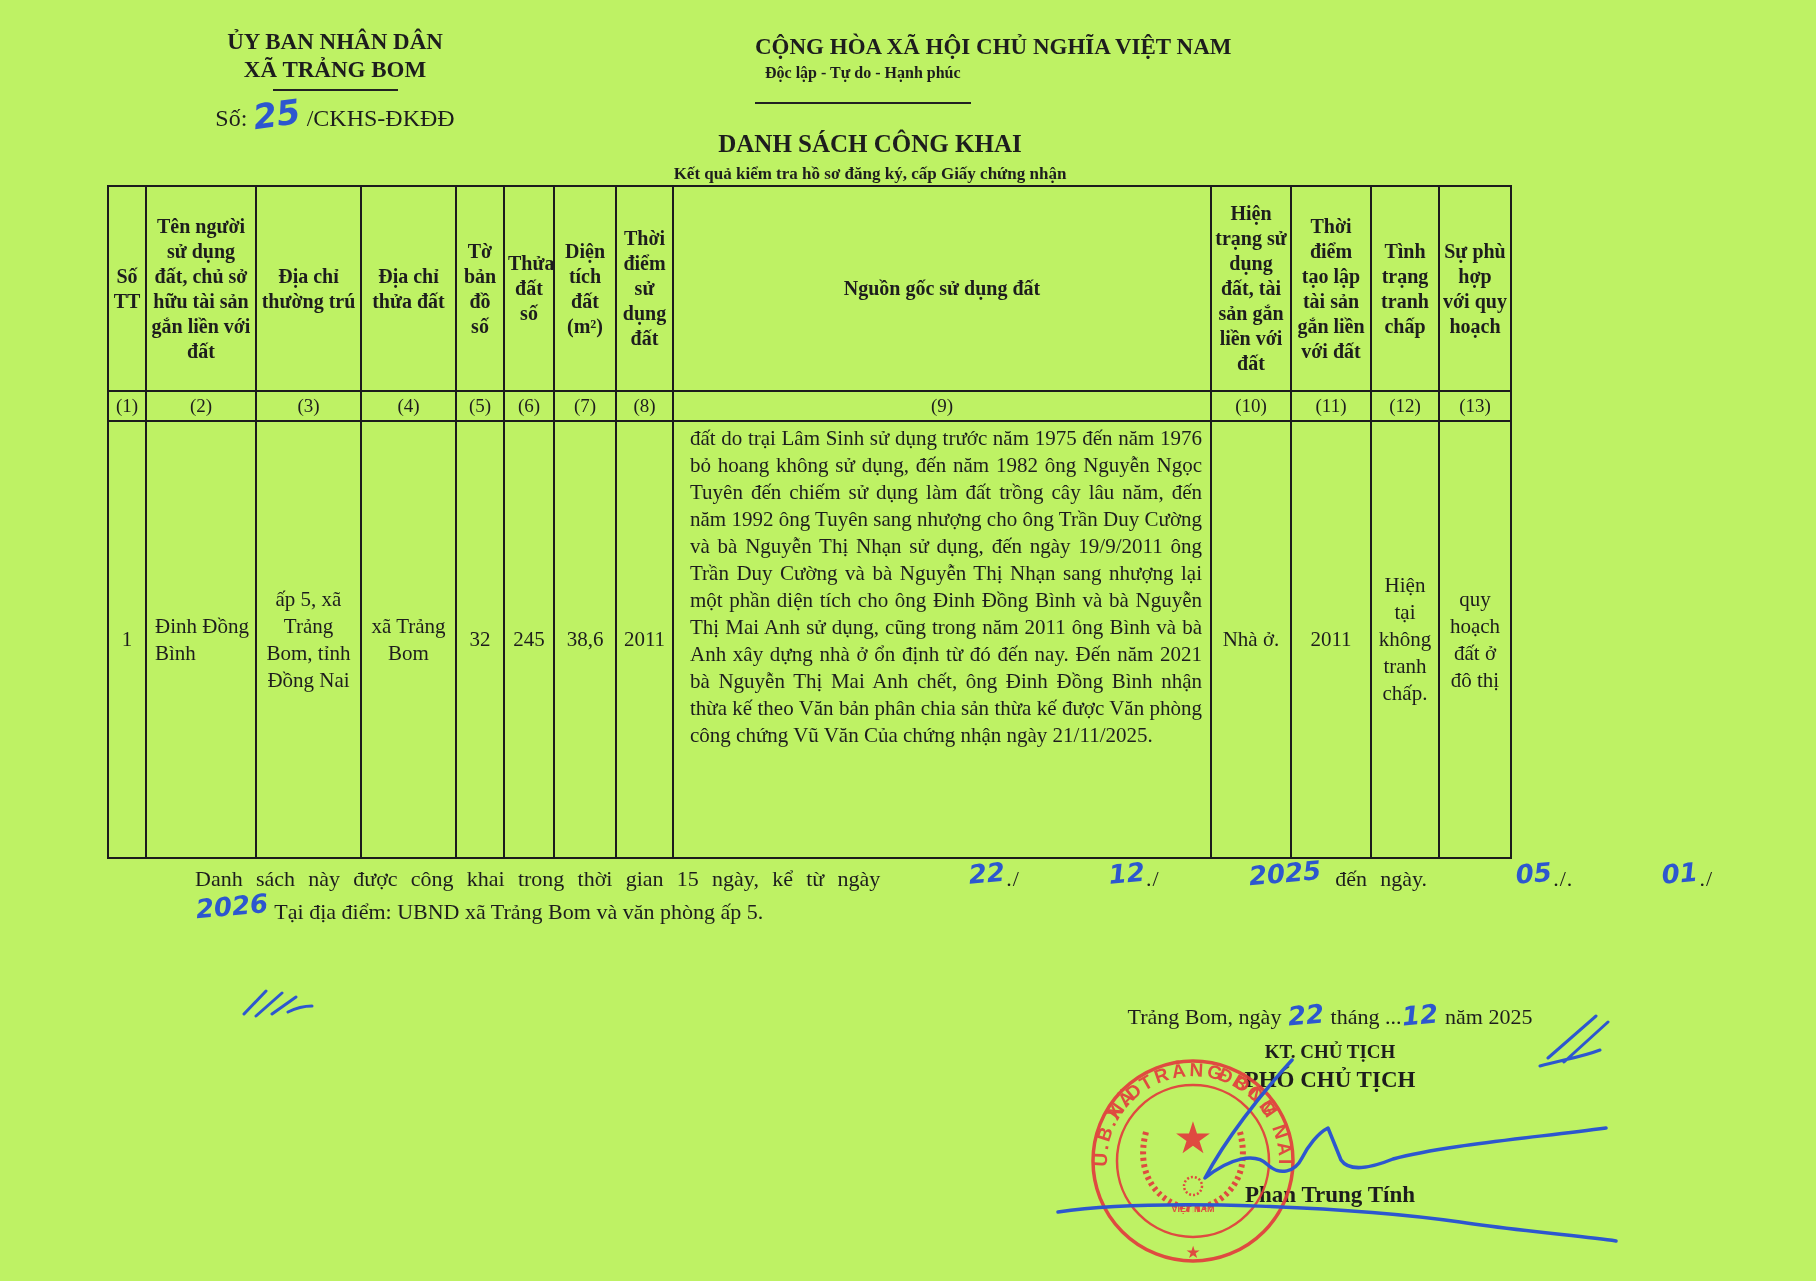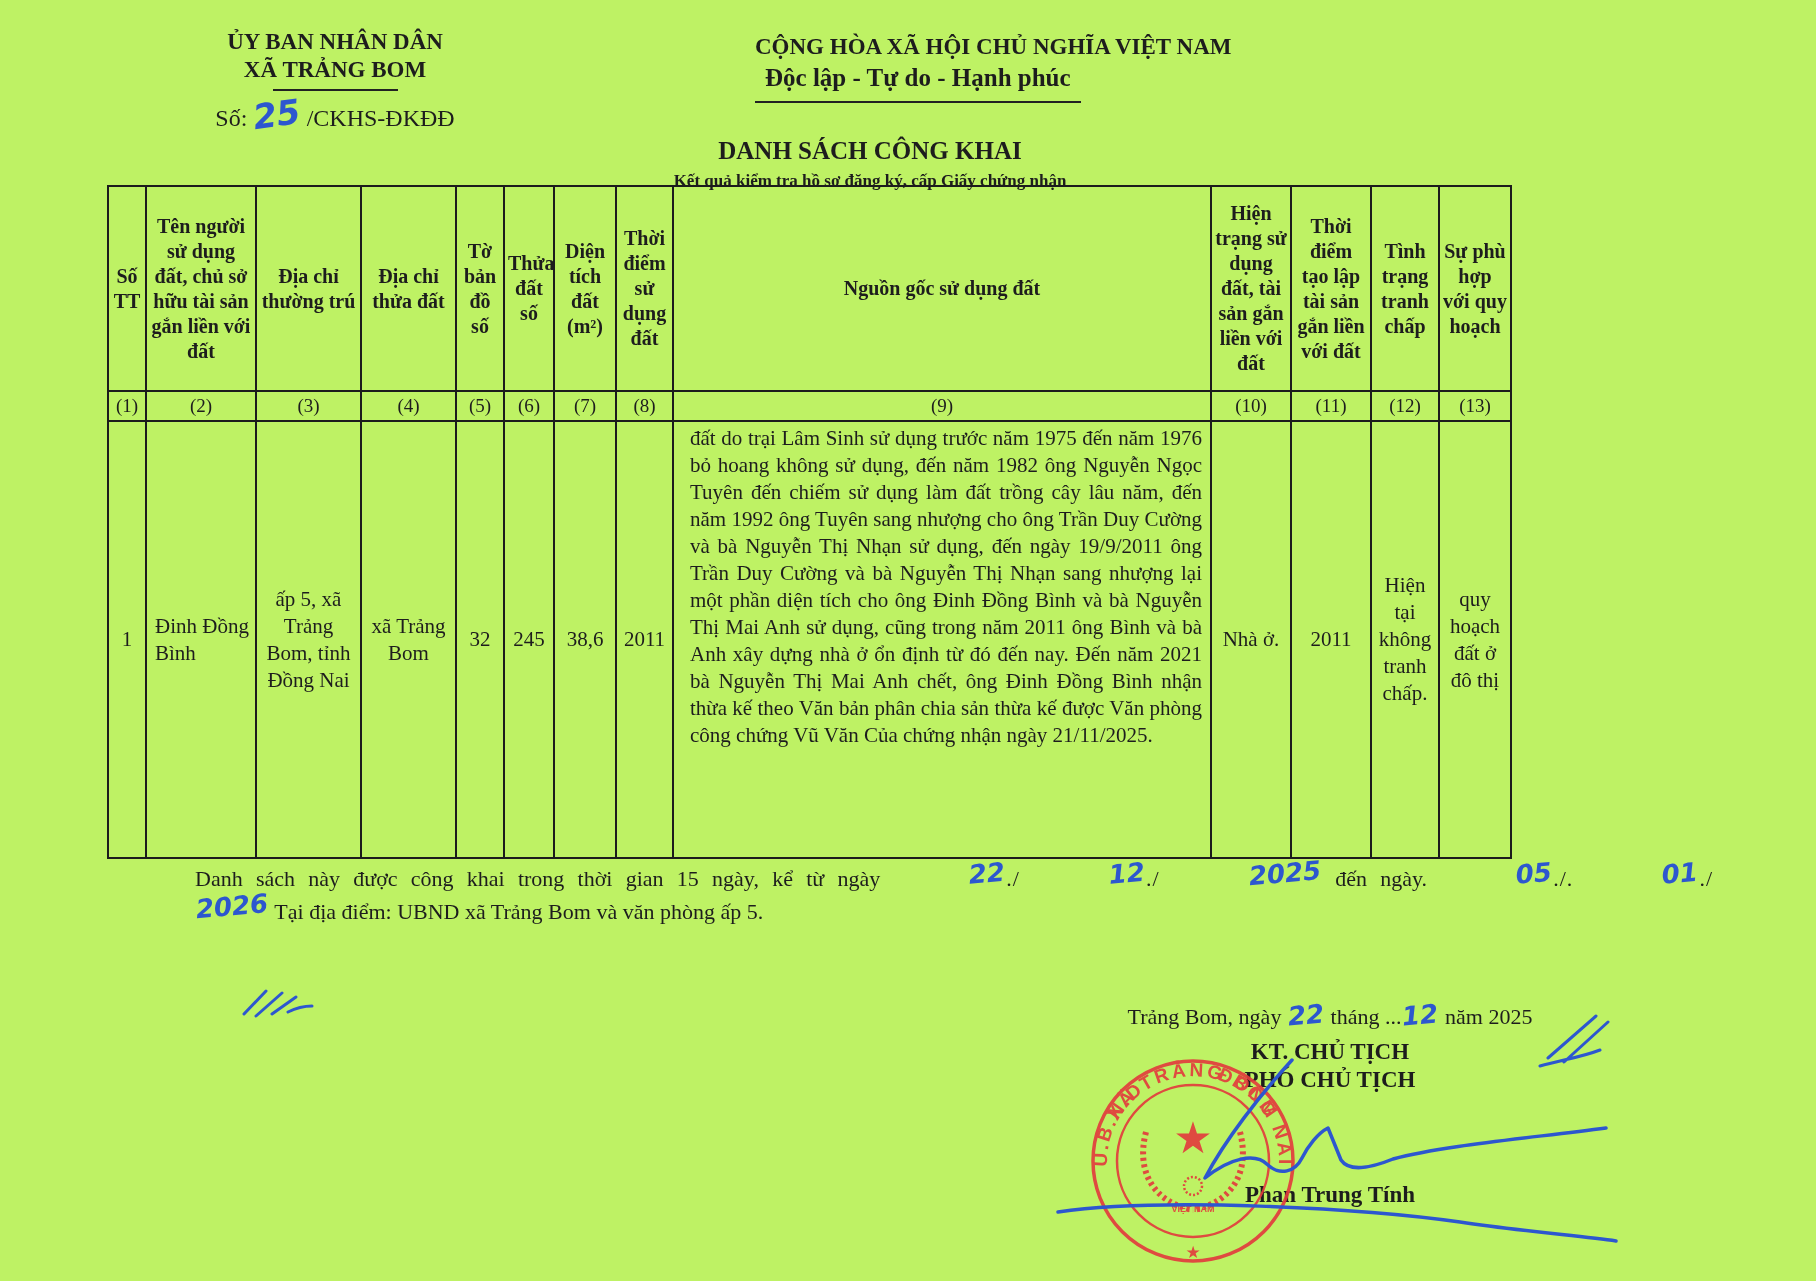--- a/index.html
+++ b/index.html
@@ -12,23 +12,23 @@
     font-family: "Liberation Serif", serif;
     overflow: hidden;
   }
   
   .hdr-left { position: absolute; left: 150px; top: 28px; width: 370px; text-align: center; }
   .hdr-left .b { font-weight: bold; font-size: 23px; line-height: 28px; }
   .rule-sm { width: 125px; border-bottom: 2.5px solid #222; margin: 5px auto 6px auto; }
   .so-line { font-size: 24px; margin-top: 4px; }
   .hdr-right { position: absolute; left: 755px; top: 32px; width: 570px; }
   .hdr-right .b1 { font-weight: bold; font-size: 23px; line-height: 30px; }
-  .hdr-right .b2 { font-weight: bold; font-size: 25px; display: inline-block; padding: 0 10px 9px 10px; border-bottom: 2.5px solid #222; margin-top: 2px; }
-  
-  .title-block { position: absolute; left: 0; top: 136px; width: 1740px; text-align: center; }
+  .hdr-right .b2 { font-weight: bold; font-size: 16px; display: inline-block; padding: 0 10px 20px 10px; border-bottom: 2.5px solid #222; margin-top: 2px; }
+  
+  .title-block { position: absolute; left: 0; top: 129px; width: 1740px; text-align: center; }
   .title-main { font-weight: bold; font-size: 25px; line-height: 30px; }
   .title-sub { font-weight: bold; font-size: 17px; line-height: 30px; }
   
   .hw {
     font-family: "DejaVu Sans", sans-serif;
     font-style: italic; font-weight: bold;
     color: #2d57cf;
     display: inline-block;
     transform: rotate(-5deg);
     font-size: 1.18em; line-height: 1;
@@ -61,21 +61,21 @@
     padding: 3px 8px 3px 16px;
     font-size: 21px; line-height: 30px;
   }
   
   .footer-text { position: absolute; left: 107px; top: 862px; width: 1606px; z-index: 1; }
   .footer-text p { font-size: 22px; line-height: 33px; text-align: justify; text-indent: 88px; }
   .footer-text .dots { letter-spacing: 1px; }
   
   .sig-block { position: absolute; left: 1040px; top: 1003px; width: 580px; text-align: center; z-index: 2; }
   .sig-date { font-size: 22px; }
-  .sig-kt { font-weight: bold; font-size: 23px; margin-top: 8px; line-height: 28px; }
+  .sig-kt { font-weight: bold; font-size: 19px; margin-top: 8px; line-height: 28px; }
   .sig-title { font-weight: bold; font-size: 23px; line-height: 28px; }
   .sig-name { font-weight: bold; font-size: 23px; margin-top: 88px; }
   
   .seal-svg { position: absolute; left: 1040px; top: 1000px; z-index: 3; pointer-events: none; }
   .scribble-left { position: absolute; left: 236px; top: 984px; z-index: 3; pointer-events: none; }
   .stamp-stroke { stroke: #e23d3d; fill: none; }
   .stamp-fill { fill: #e23d3d; }
   .sig-stroke { stroke: #2d57cf; fill: none; stroke-linecap: round; stroke-linejoin: round; }
 </style>
 </head>

